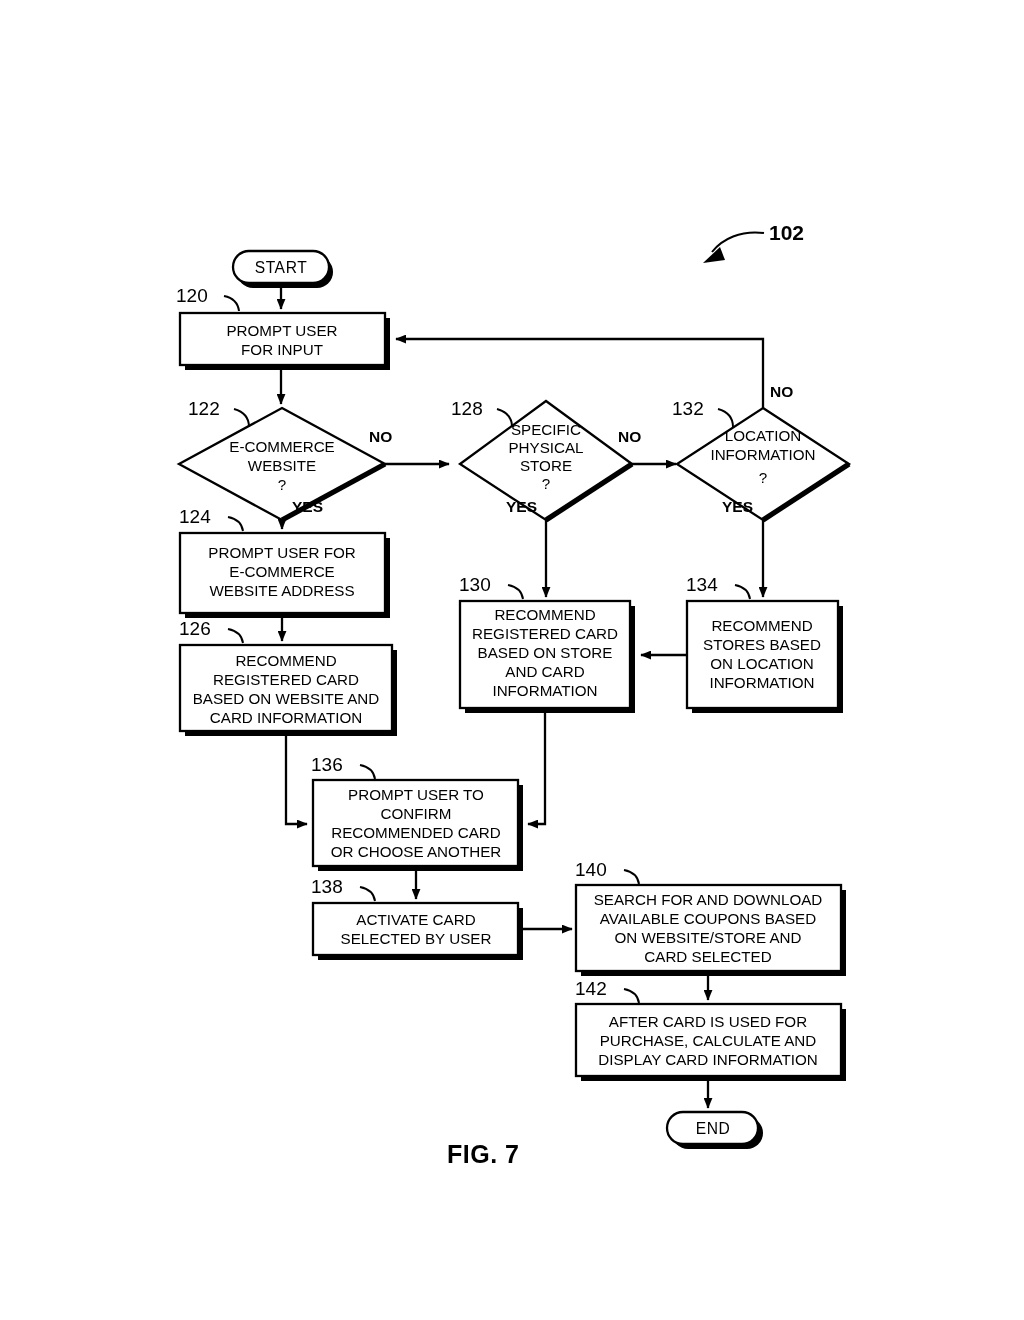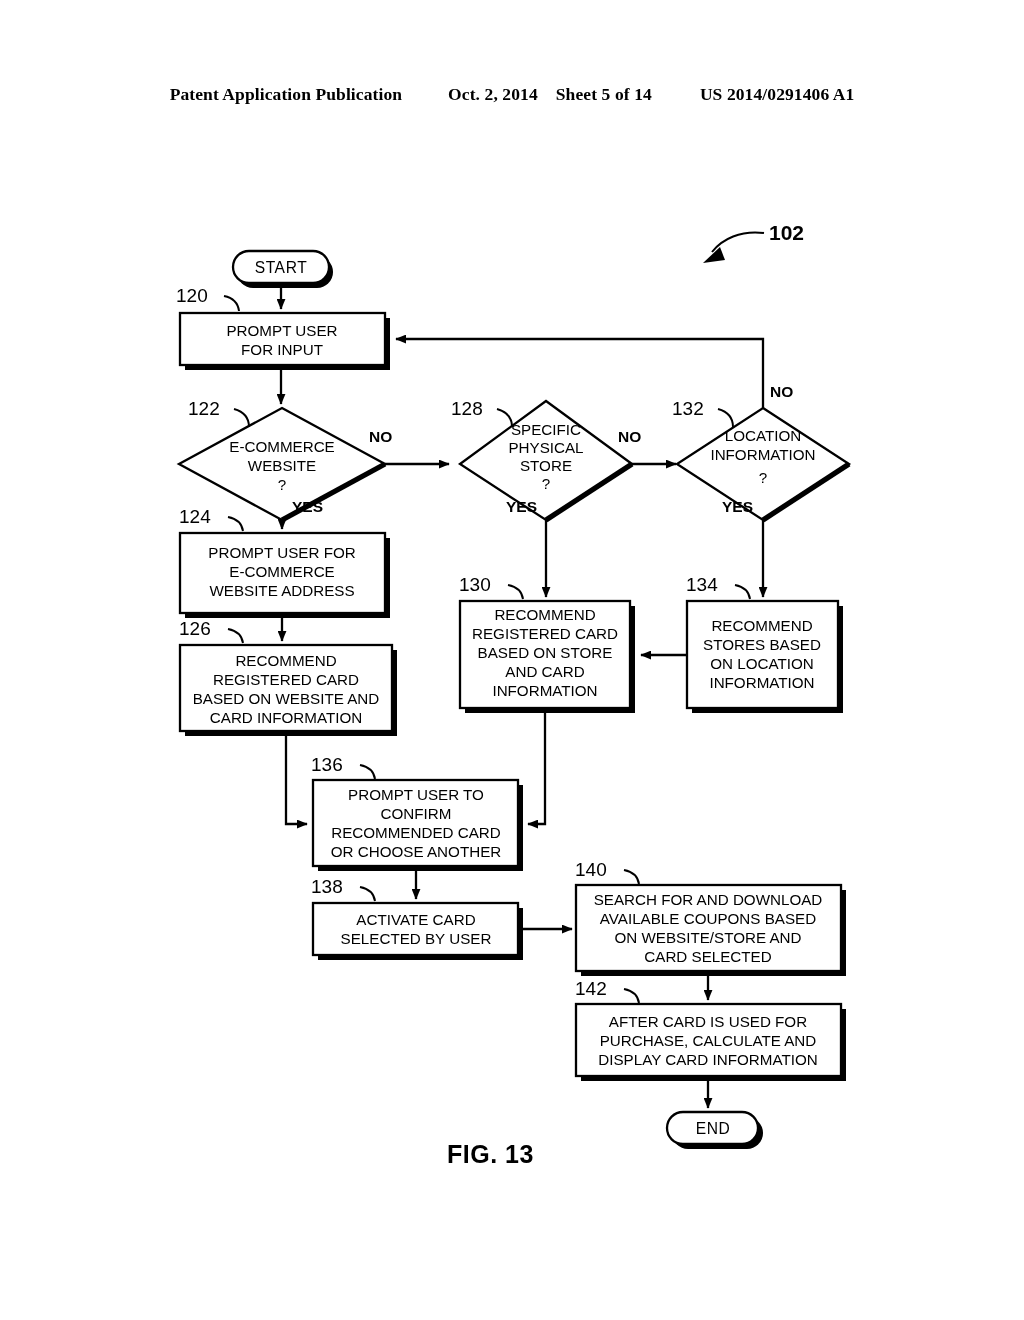--- a/index.html
+++ b/index.html
@@ -73,26 +73,20 @@
   .shadow { fill: #000000; stroke: none; }
   .thickedge { fill: none; stroke: #000000; stroke-width: 5.2; stroke-linecap: butt; }
   .conn { fill: none; stroke: #000000; stroke-width: 2.3; }
   .leader { fill: none; stroke: #000000; stroke-width: 2.0; }
 </style>
 </head>
 <body>
 
 <div class="page">
 
-  <div class="header">
-    <span class="h-pub">Patent Application Publication</span>
-    <span class="h-date">Oct. 2, 2014</span>
-    <span class="h-sheet">Sheet 5 of 14</span>
-    <span class="h-patno">US 2014/0291406 A1</span>
-  </div>
 
   <svg class="flow" viewBox="0 0 1024 1320">
     <defs>
       <marker id="arrow" markerWidth="11" markerHeight="9" refX="10.2" refY="4.5" orient="auto" markerUnits="userSpaceOnUse">
         <path d="M0,0 L11,4.5 L0,9 z" fill="#000"></path>
       </marker>
     </defs>
 
     <g>
       <path class="leader" d="M764,233 C741,230 722,239 712,252" stroke-width="3"></path>
@@ -295,15 +289,15 @@
 
     <line class="conn" x1="708" y1="1081" x2="708" y2="1108" marker-end="url(#arrow)"></line>
 
     <g>
       <rect class="shadow" x="672" y="1117" width="91" height="32" rx="16" ry="16"></rect>
       <rect class="shape-fill" x="667" y="1112" width="91" height="32" rx="16" ry="16"></rect>
       <text class="ovaltext" x="713" y="1134">END</text>
     </g>
   </svg>
 
-  <div class="figure-caption">FIG. 13</div>
+  <div class="figure-caption">FIG. 7</div>
 
 </div>
 
 </body></html>

